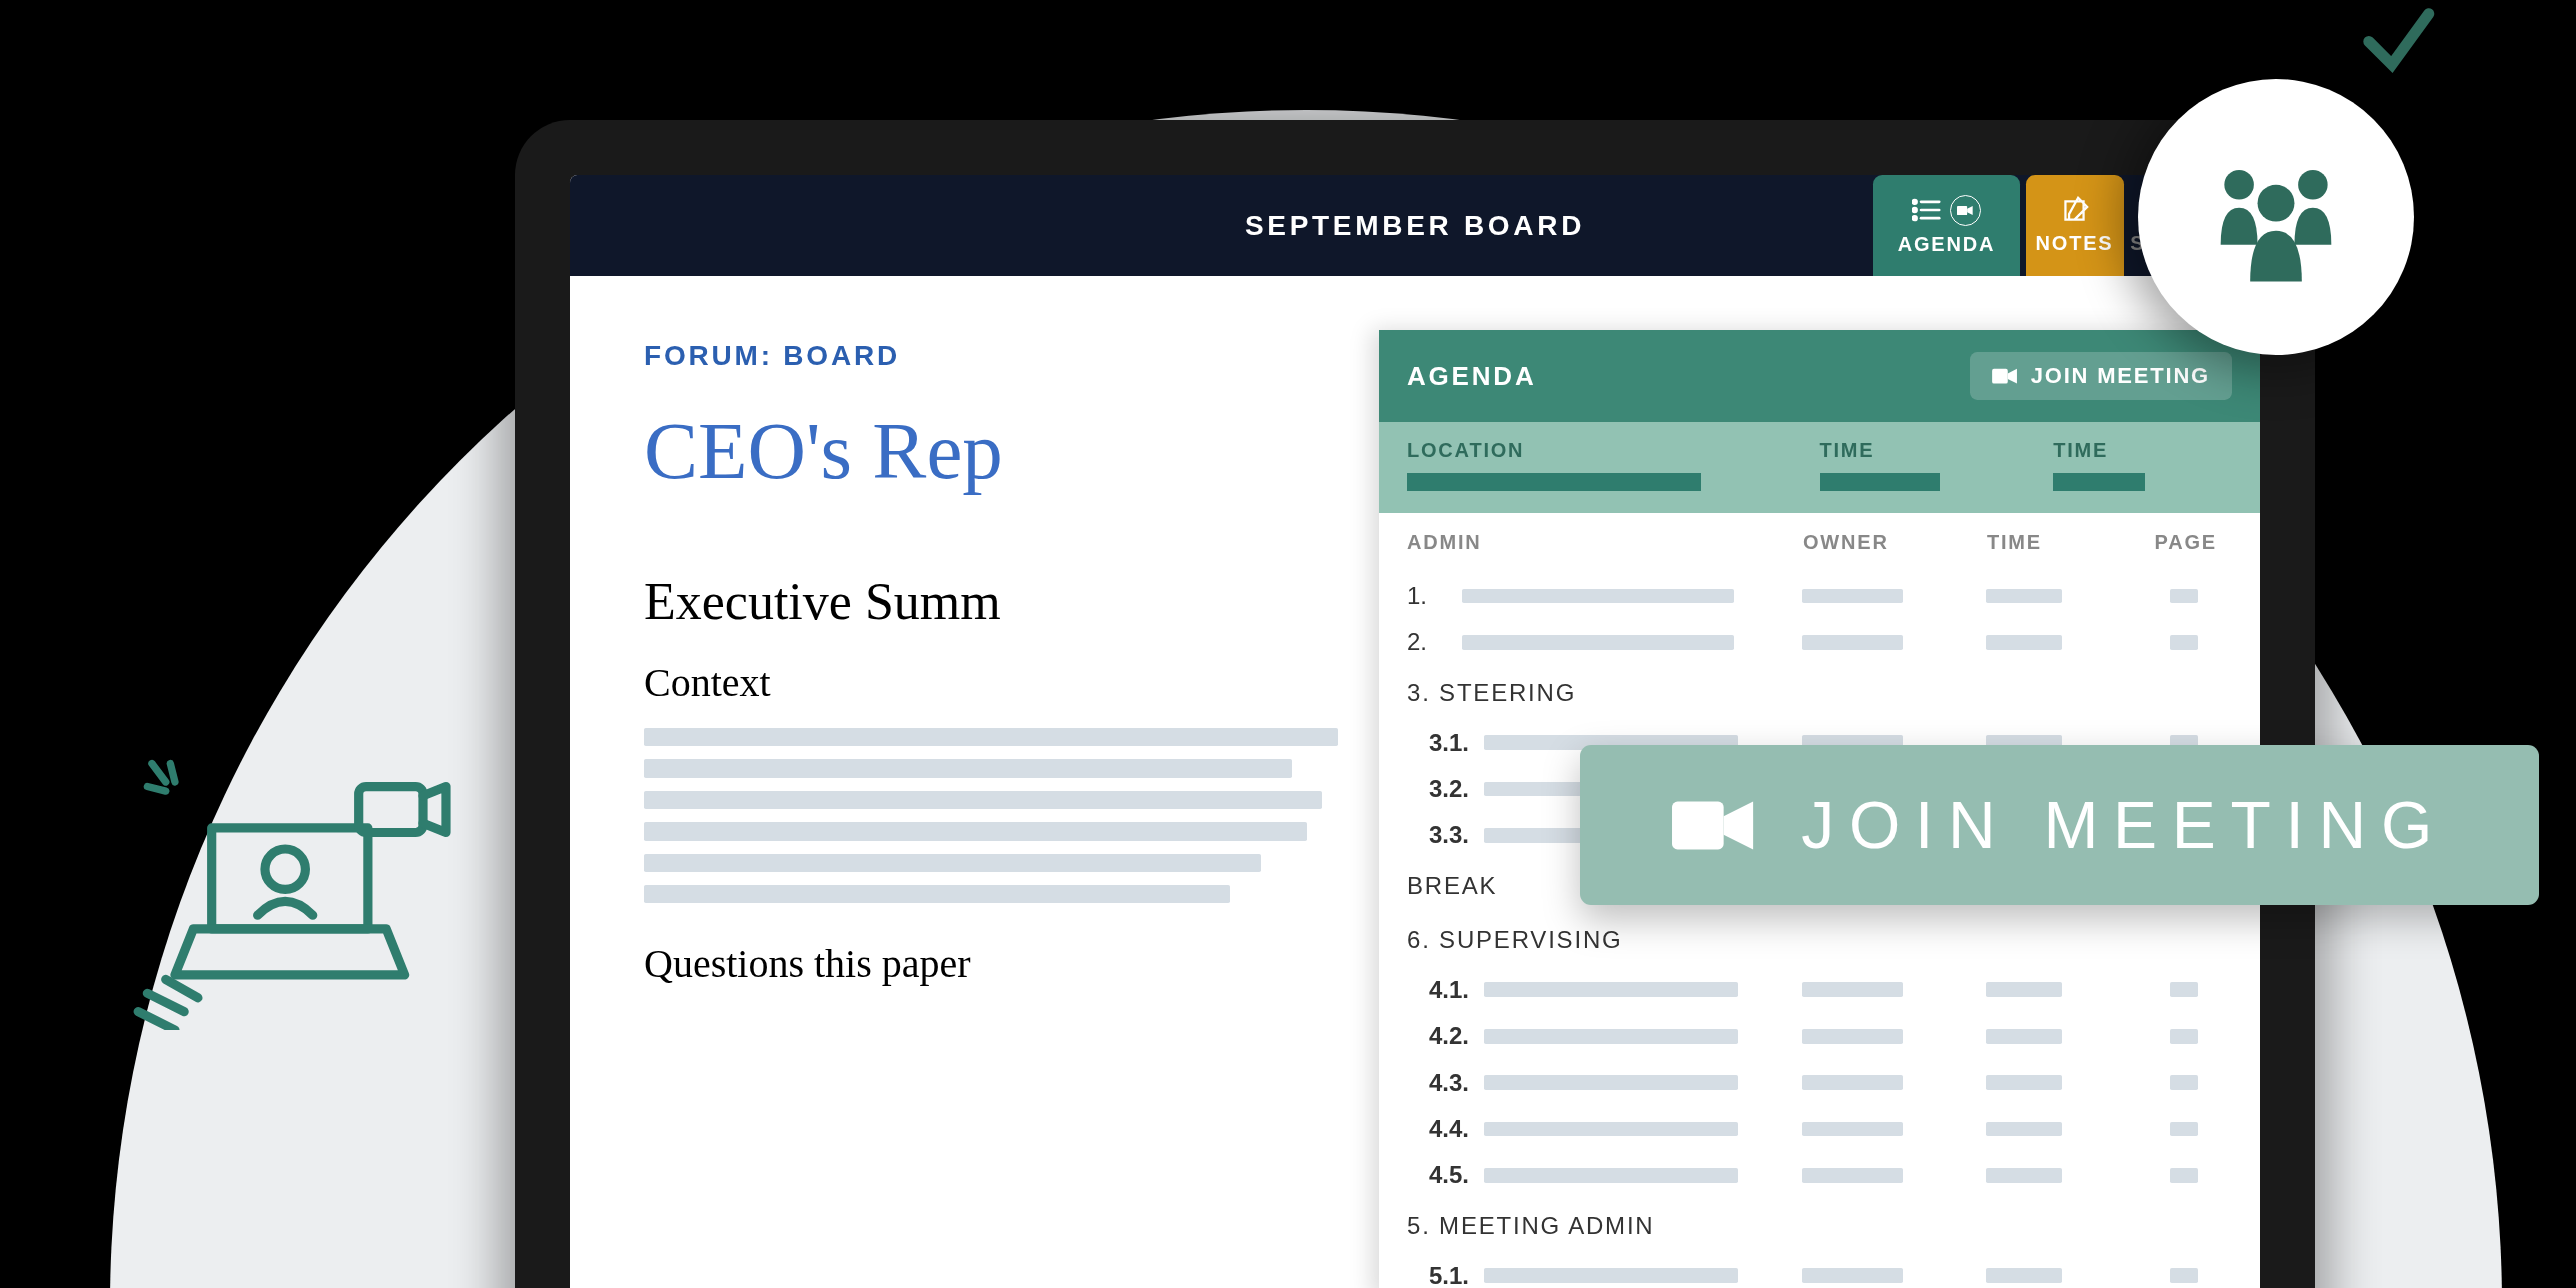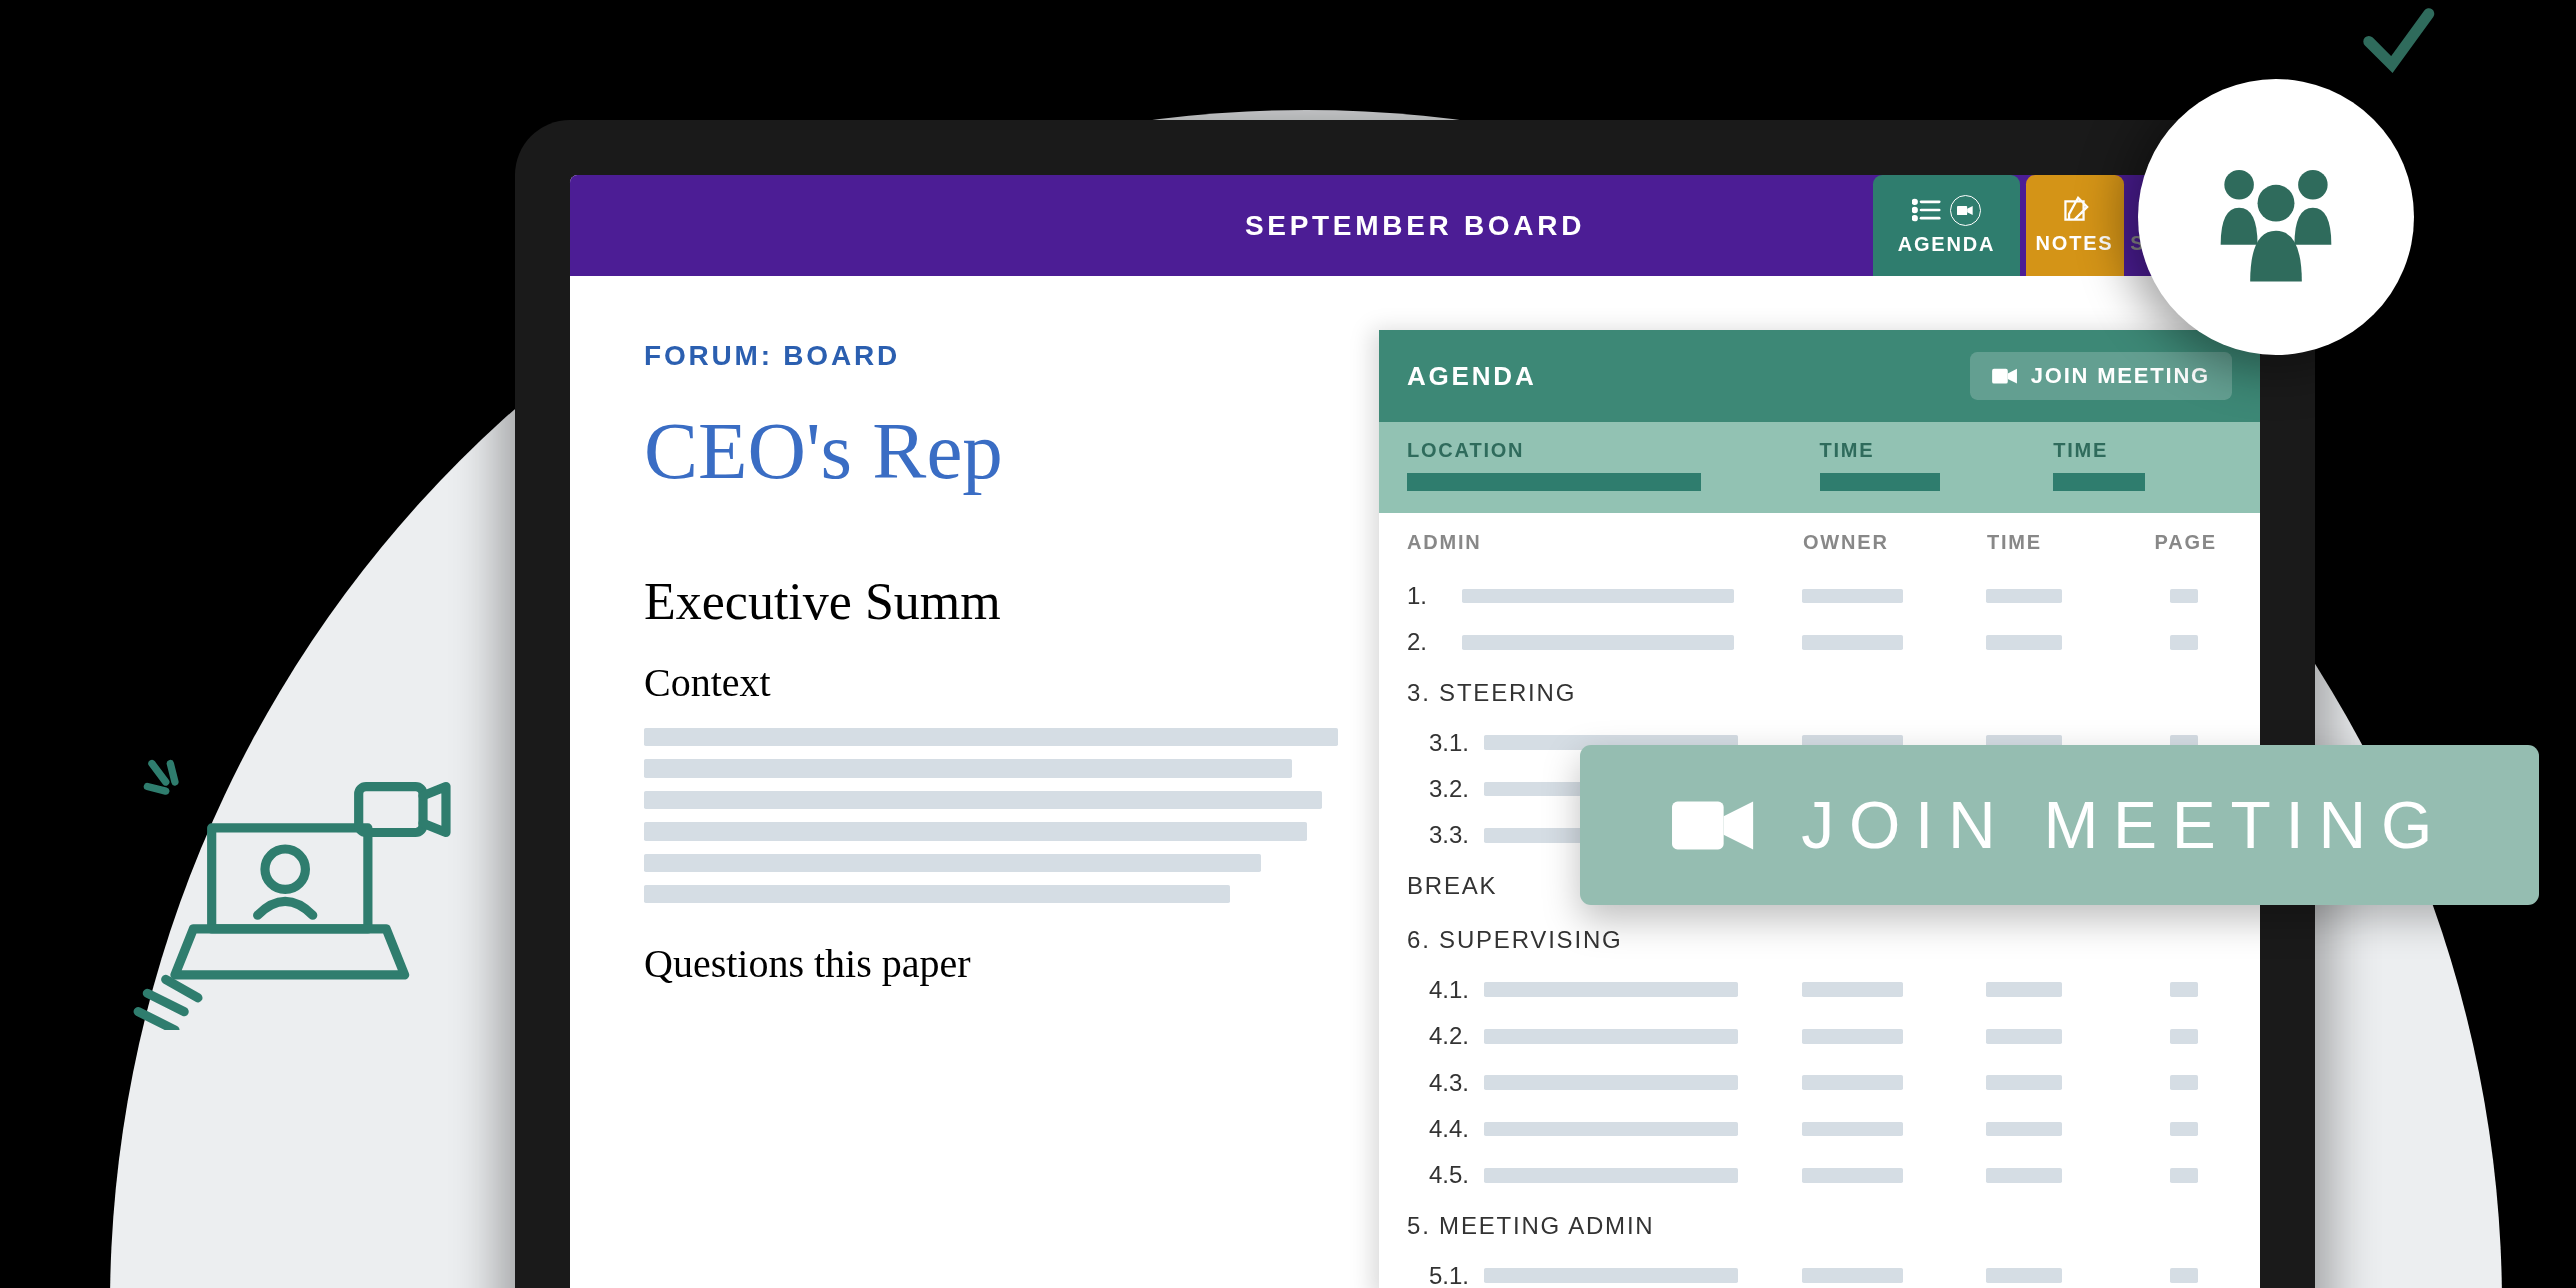--- a/index.html
+++ b/index.html
@@ -50,21 +50,21 @@
   padding: 0 28px;
   color: #fff;
   font-size: 24px;
 }
 .status-left { display: flex; align-items: center; gap: 11px; }
 .status-center { position: absolute; left: 50%; transform: translateX(-50%); font-weight: 600; letter-spacing: 0.9px; }
 
 
 .app-header {
   height: 101px;
-  background: #4c1d95;
+  background: #0f172a;
   display: flex;
   align-items: center;
   position: relative;
   text-decoration: underline;
 }
 .app-title {
   position: absolute;
   left: 50%;
   transform: translateX(-50%);
   color: #fff;
@@ -201,21 +201,21 @@
 .agenda-col-time { width: 138px; }
 .agenda-col-page { width: 92px; text-align: right; }
 .agenda-list { padding: 0 28px; }
 .agenda-row {
   display: flex;
   align-items: center;
   padding: 9.2px 0;
   font-size: 24px;
 }
 .agenda-row-num { width: 55px; color: #333; }
-.agenda-row-sub { padding-left: 22px; }
+.agenda-row-sub { padding-left: 22px; font-weight: bold; }
 .agenda-skel { height: 14.7px; background: #d5dde4; border-radius: 1.8px; }
 .agenda-heading {
   padding: 13px 0;
   color: #333;
   letter-spacing: 1.8px;
   font-size: 24px;
 }
 
 
 .join-floating {

